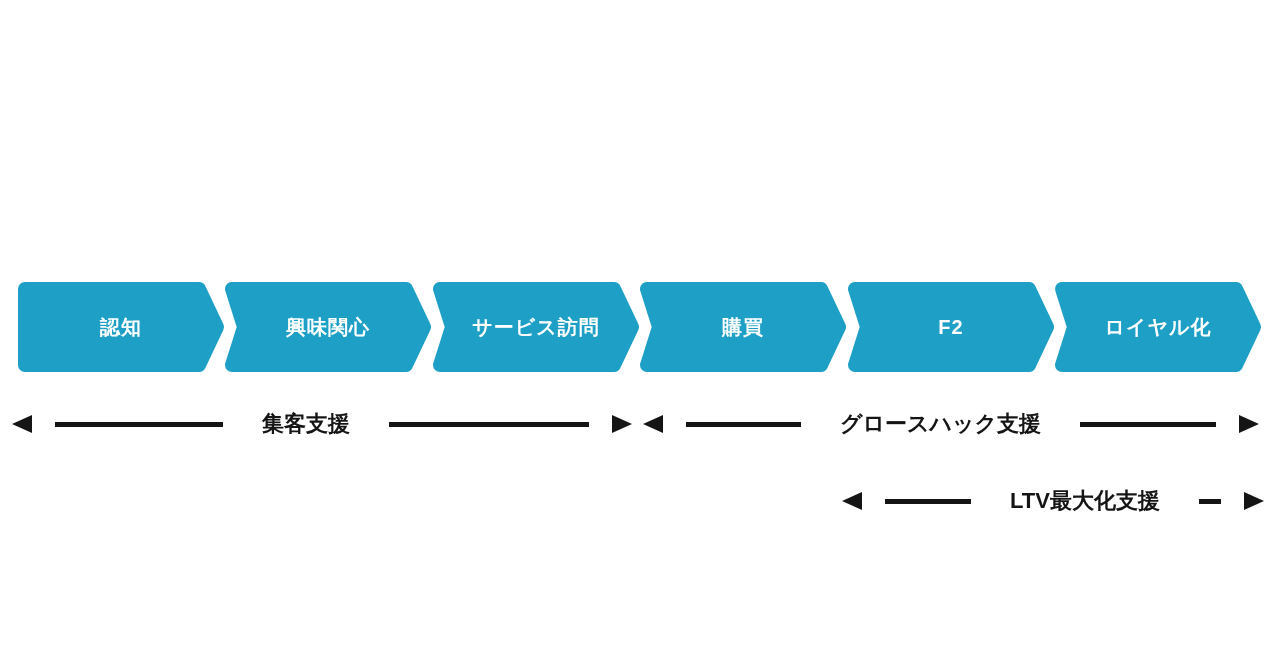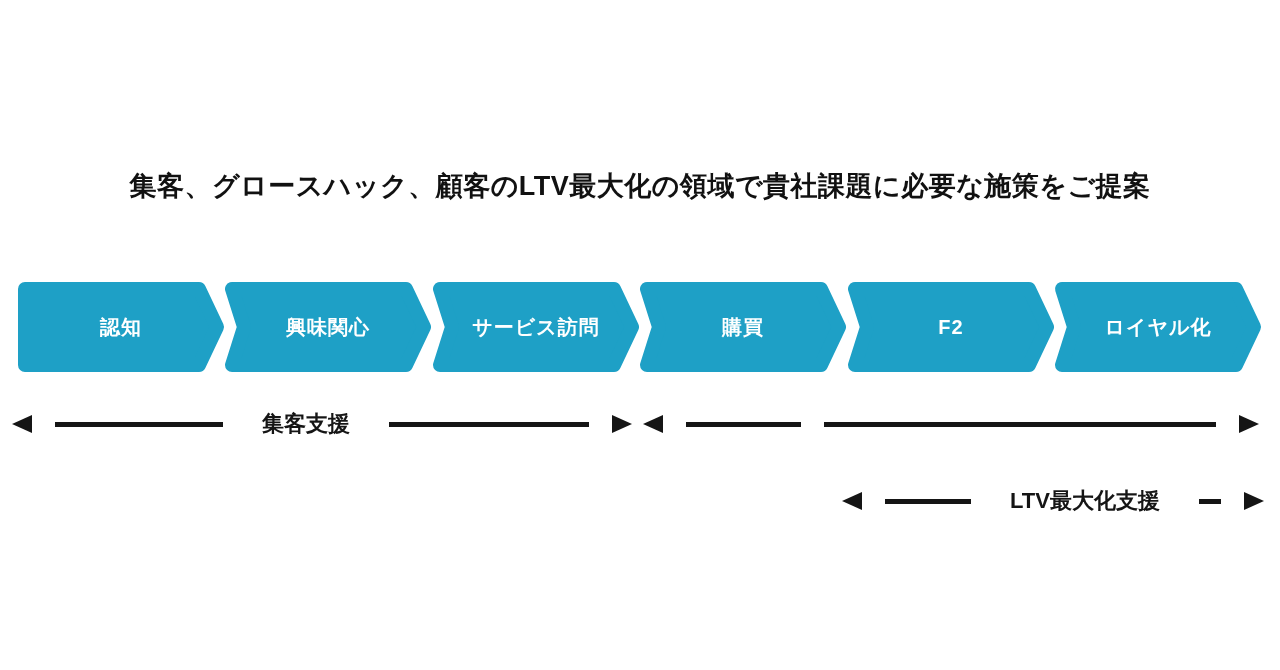--- a/index.html
+++ b/index.html
@@ -32,21 +32,20 @@
   .row-b{left:643px;top:411px;width:616px;}
   .row-b .seg-fixed{width:115px;}
   .row-c{left:842px;top:468px;width:422px;margin-top:20px;}
   .row-c .seg-fixed{width:86px;}
 </style>
 </head>
 <body>
 
 <div class="canvas">
 
-  <h1 class="title">集客、グロースハック、顧客のLTV最大化の領域で貴社課題に必要な施策をご提案</h1>
 
   <svg class="funnel-svg" viewBox="0 0 1280 110" xmlns="http://www.w3.org/2000/svg">
       <polygon points="25,19 199,19 217,57 199,95 25,95" class="chev"></polygon>
       <text x="121" y="57" class="chev-label">認知</text>
       <polygon points="232,19 406,19 424,57 406,95 232,95 244,57" class="chev"></polygon>
       <text x="328" y="57" class="chev-label">興味関心</text>
       <polygon points="440,19 614,19 632,57 614,95 440,95 452,57" class="chev"></polygon>
       <text x="536" y="57" class="chev-label">サービス訪問</text>
       <polygon points="647,19 821,19 839,57 821,95 647,95 659,57" class="chev"></polygon>
       <text x="743" y="57" class="chev-label">購買</text>
@@ -60,20 +59,21 @@
     <span class="head head-left"></span>
     <span class="seg seg-fixed"></span>
     <span class="arrow-label">集客支援</span>
     <span class="seg grow"></span>
     <span class="head head-right"></span>
   </div>
 
   <div class="arrow-row row-b">
     <span class="head head-left"></span>
     <span class="seg seg-fixed"></span>
+    <span class="arrow-label">グロースハック支援</span>
     <span class="seg grow"></span>
     <span class="head head-right"></span>
   </div>
 
   <div class="arrow-row row-c">
     <span class="head head-left"></span>
     <span class="seg seg-fixed"></span>
     <span class="arrow-label">LTV最大化支援</span>
     <span class="seg grow"></span>
     <span class="head head-right"></span>

